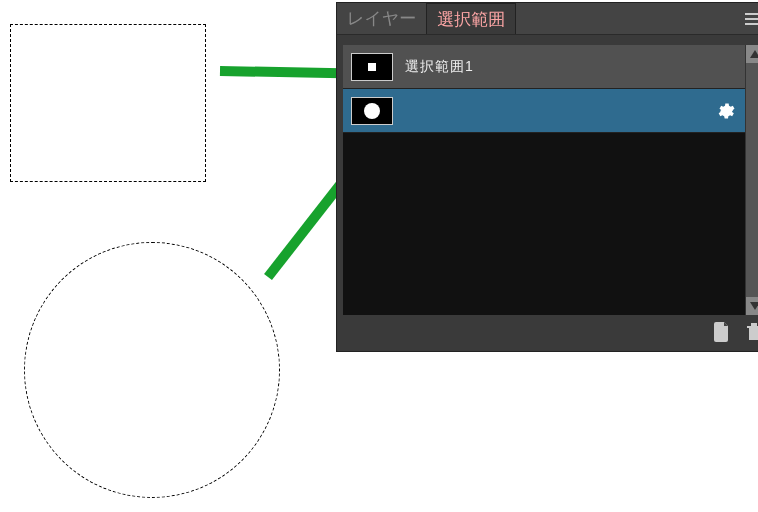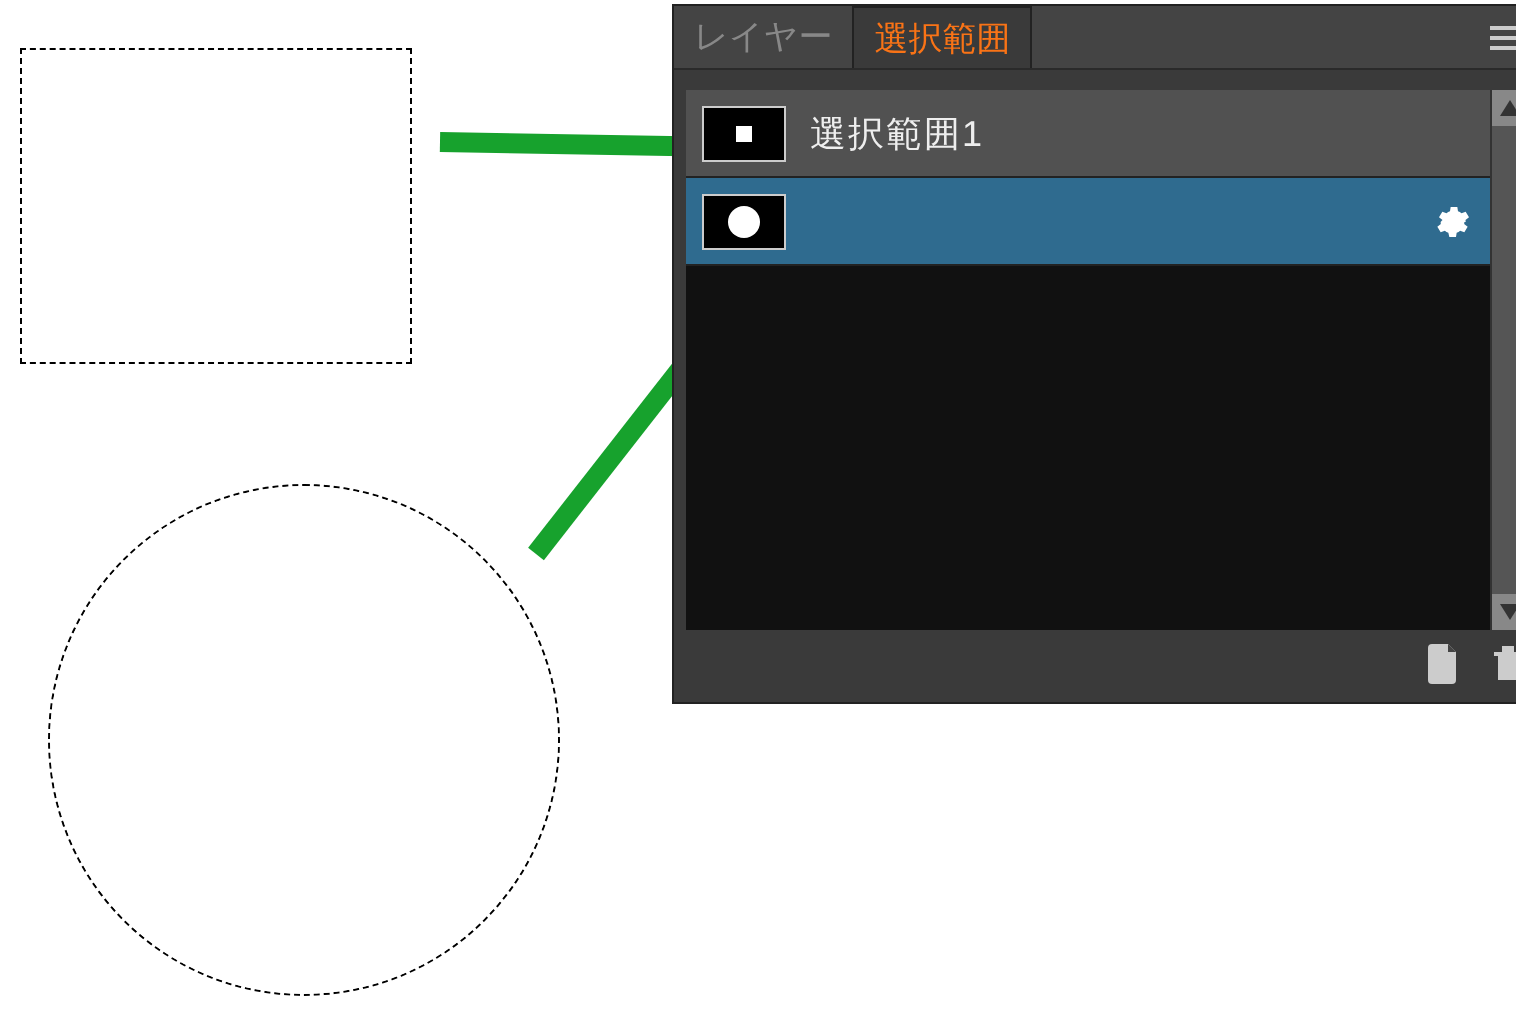--- a/index.html
+++ b/index.html
@@ -76,21 +76,21 @@
     align-items: center;
     color: #ccc;
     font-size: 17px;
     cursor: pointer;
   }
   .tab.inactive { color: #888; }
   .tab.active {
     background: #3a3a3a;
     border: 1px solid #222;
     border-bottom: none;
-    color: #f97316;
+    color: #fca5a5;
   }
   .panel-menu {
     position: absolute;
     right: 8px; top: 0;
     height: 100%;
     display: flex;
     align-items: center;
     color: #ccc;
     cursor: pointer;
   }
@@ -123,21 +123,21 @@
     width: 42px; height: 28px;
     background: #000;
     border: 1px solid #ccc;
     margin-right: 12px;
     display: flex;
     align-items: center;
     justify-content: center;
   }
   .thumb .sq { width: 8px; height: 8px; background: #fff; }
   .thumb .ci { width: 16px; height: 16px; background: #fff; border-radius: 50%; }
-  .row-label { font-size: 18px; letter-spacing: 1px; }
+  .row-label { font-size: 14px; letter-spacing: 1px; }
   .row-gear {
     position: absolute;
     right: 10px;
     color: #fff;
   }
   .scrollbar {
     width: 18px;
     background: #555;
     display: flex;
     flex-direction: column;

